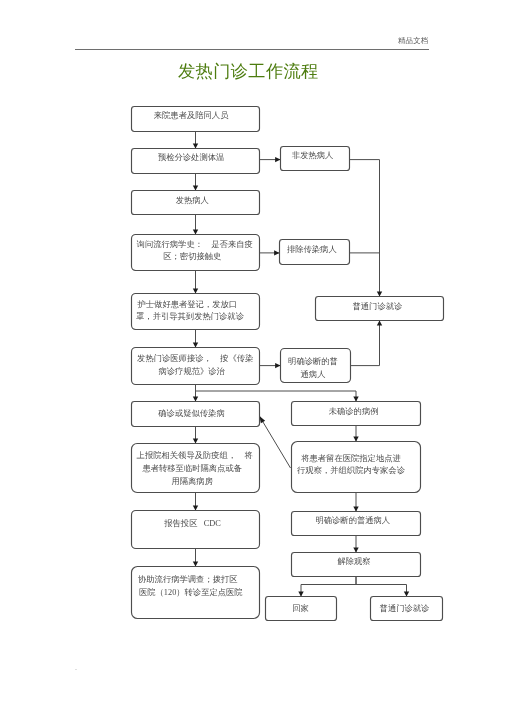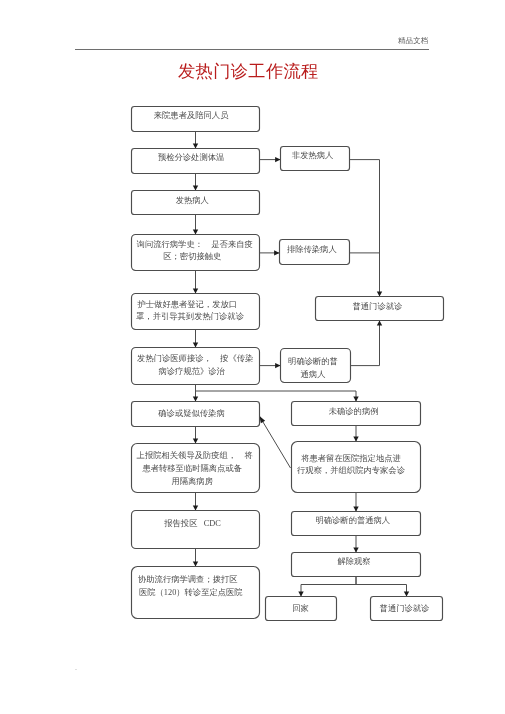--- a/index.html
+++ b/index.html
@@ -6,21 +6,21 @@
   html,body{margin:0;padding:0;background:#fff;}
   body{
     width:505px;height:714px;
     font-family:"Liberation Serif",serif;
     color:#111;overflow:hidden;position:relative;
     -webkit-font-smoothing:antialiased;
   }
   #page{position:absolute;left:0;top:0;width:505px;height:714px;background:#fff;transform:translateZ(0);}
   .hdr-text{position:absolute;font-size:7.4px;color:#575757;letter-spacing:.2px;white-space:nowrap;}
   .hdr-rule{position:absolute;background:#6e6e6e;height:1px;}
-  .doc-title{position:absolute;font-size:17.2px;letter-spacing:0.4px;color:#b91c1c;white-space:nowrap;line-height:1;}
+  .doc-title{position:absolute;font-size:17.2px;letter-spacing:0.4px;color:#4d7c0f;white-space:nowrap;line-height:1;}
   svg#flow{position:absolute;left:0;top:0;width:505px;height:714px;display:block;}
   #flow{transform:translateZ(0);}
   .fl-box{fill:#ffffff;stroke:#4d4d4d;stroke-width:1.15;}
   .fl-line{stroke:#4d4d4d;stroke-width:1;fill:none;}
   .fl-head{fill:#1c1c1c;stroke:none;}
   .fl-txt{font-family:"Liberation Serif",serif;font-size:8.3px;fill:#4a4a4a;text-anchor:middle;}
   .corner-dot{position:absolute;font-size:8px;color:#9a9a9a;line-height:1;}
 </style>
 </head>
 <body>

